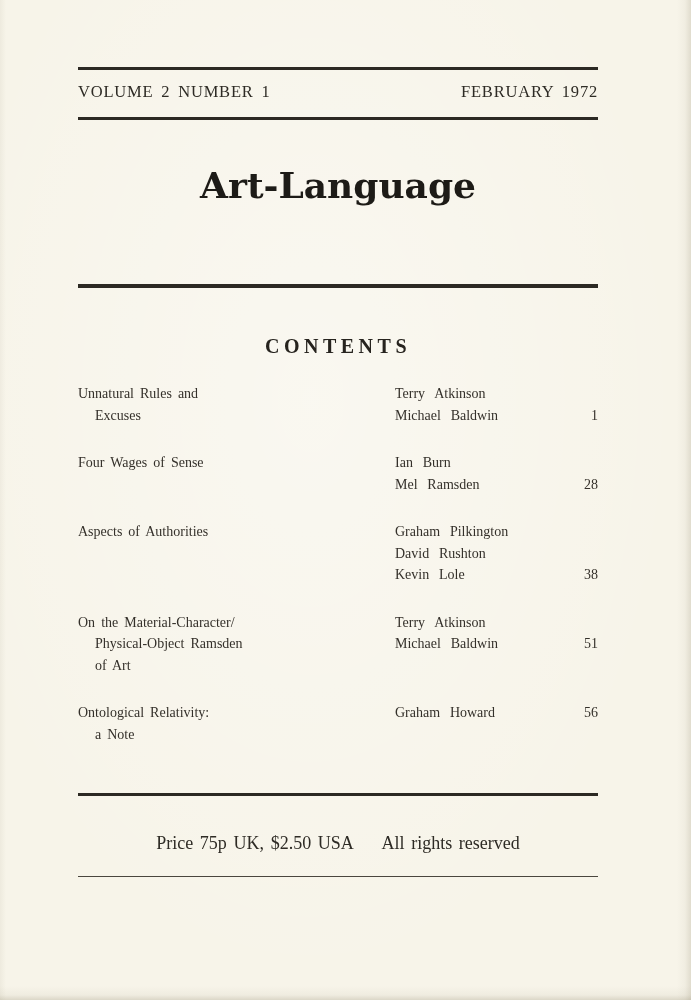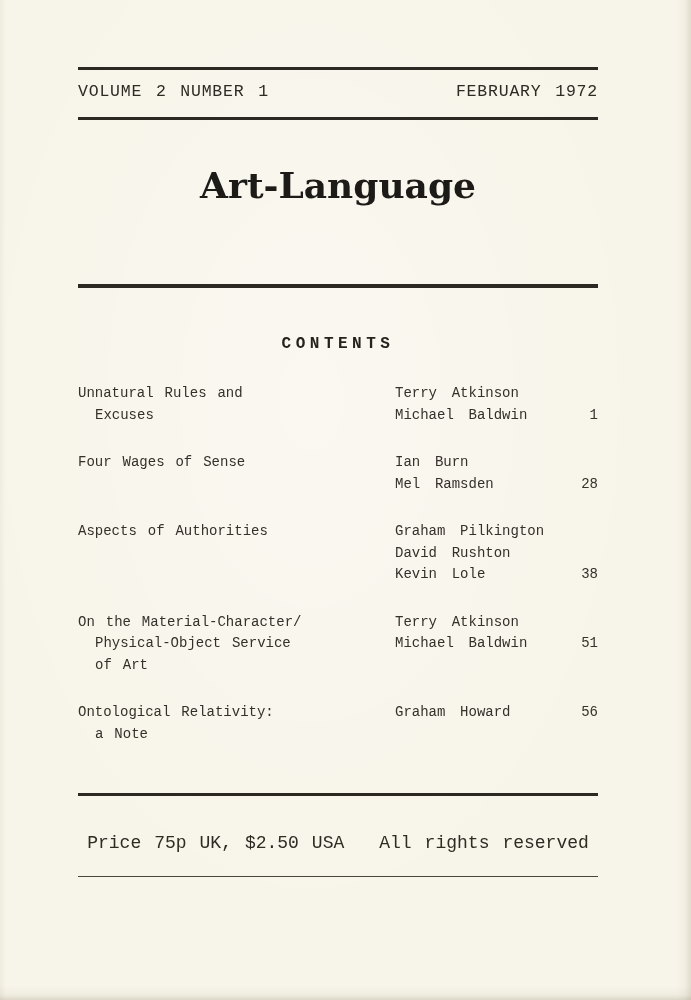--- a/index.html
+++ b/index.html
@@ -11,21 +11,21 @@
     background: #f7f4e9;
     background-image:
       radial-gradient(ellipse at 45% 40%, rgba(255,255,255,0.35), rgba(0,0,0,0) 70%),
       linear-gradient(to left, rgba(120,110,80,0.18) 0px, rgba(120,110,80,0.05) 6px, rgba(0,0,0,0) 14px),
       linear-gradient(to top, rgba(120,110,80,0.22) 0px, rgba(120,110,80,0.06) 5px, rgba(0,0,0,0) 14px),
       linear-gradient(to right, rgba(120,110,80,0.07) 0px, rgba(0,0,0,0) 6px);
     font-family: "Liberation Serif", "DejaVu Serif", serif;
     color: #34302a;
     overflow: hidden;
   }
-  .content-col { position: absolute; left: 78px; width: 520px; font-family: Liberation Mono, monospace; }
+  .content-col { position: absolute; left: 78px; width: 520px; }
 
   .rule { background: #2c2923; }
   .rule-top     { top: 67px;  height: 3px; }
   .rule-under-masthead { top: 117px; height: 3px; }
   .rule-under-title    { top: 284px; height: 4px; }
   .rule-above-price    { top: 793px; height: 3px; }
   .rule-thin           { top: 876px; height: 1px; background: #4a463e; }
 
   .masthead {
     top: 82px;
@@ -45,21 +45,21 @@
     font-size: 36px;
     line-height: 1.1;
     color: #1d1b17;
     letter-spacing: 0px;
   }
 
   .contents-heading {
     top: 335px;
     text-align: center;
     font-weight: bold;
-    font-size: 16px;
+    font-size: 20px;
     letter-spacing: 4.5px;
     color: #26231e;
   }
 
   .toc { top: 383px; font-size: 14px; line-height: 21.5px; }
   .toc-row { display: flex; align-items: flex-start; margin-bottom: 26px; }
   .toc-title { width: 317px; word-spacing: 0.18em; }
   .toc-title .cont { padding-left: 17px; }
   .toc-right { flex: 1; display: flex; justify-content: space-between; }
   .toc-authors { word-spacing: 0.45em; }
@@ -145,21 +145,21 @@
           <div>David Rushton</div>
           <div>Kevin Lole</div>
         </div>
         <div class="toc-page">38</div>
       </div>
     </div>
 
     <div class="toc-row">
       <div class="toc-title">
         <div>On the Material-Character/</div>
-        <div class="cont">Physical-Object Service</div>
+        <div class="cont">Physical-Object Ramsden</div>
         <div class="cont">of Art</div>
       </div>
       <div class="toc-right">
         <div class="toc-authors">
           <div>Terry Atkinson</div>
           <div>Michael Baldwin</div>
         </div>
         <div class="toc-page">51</div>
       </div>
     </div>

